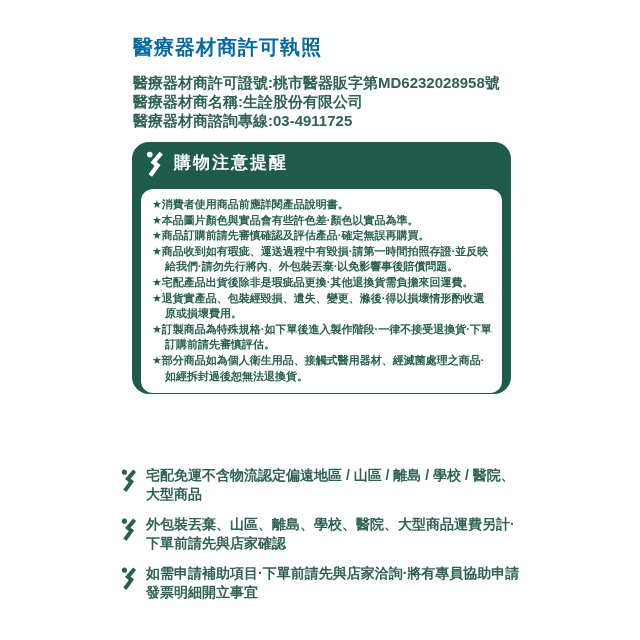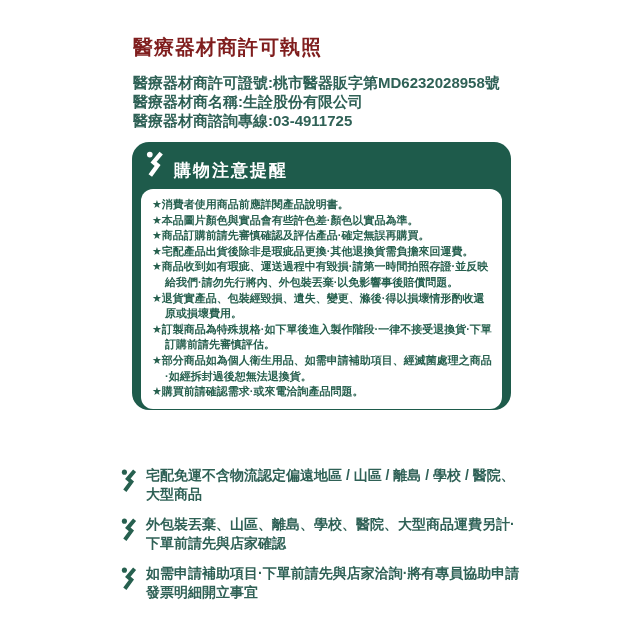--- a/index.html
+++ b/index.html
@@ -4,34 +4,34 @@
 <style>
   html,body { margin:0; padding:0; }
   body {
     width:640px; height:640px; background:#ffffff; overflow:hidden;
     font-family:"Liberation Sans","DejaVu Sans",sans-serif;
   }
   .page { position:relative; width:640px; height:640px; background:#ffffff; }
   .content { position:absolute; left:133px; top:34px; width:377px; }
 
   .doc-title {
-    font-size:20px; font-weight:700; color:#7f1d1d; letter-spacing:1px; margin:0;
+    font-size:20px; font-weight:700; color:#0369a1; letter-spacing:1px; margin:0;
   }
   .license-info { margin-top:12px; }
   .license-line {
     font-size:15px; line-height:19px; font-weight:700; color:#2f6156;
     white-space:nowrap;
   }
 
   .panel {
     margin-top:13px; background:#1e5b4b; border-radius:16px;
     box-shadow:0 0 0 1px #1e5b4b;
   }
   .panel-header {
-    display:flex; align-items:flex-end; gap:9px; padding:8px 14px 7px 13px; color:#ffffff;
+    display:flex; align-items:flex-start; gap:9px; padding:8px 14px 7px 13px; color:#ffffff;
   }
   .panel-header .spark { flex:0 0 auto; display:block; }
   .panel-title { font-size:17px; font-weight:700; letter-spacing:2px; }
 
   .panel-body {
     background:#ffffff; border-radius:12px; margin:0 8px 8px 8px;
     padding:8px 8px 9px 11px;
   }
   .bullets { list-style:none; margin:0; padding:0; }
   .bullets li {
@@ -69,26 +69,25 @@
             <polyline points="16,2 8,11.5 12.2,15 4.5,25.5" fill="none" stroke="currentColor" stroke-width="4.6"></polyline>
           </svg>
         </span>
         <span class="panel-title">購物注意提醒</span>
       </div>
       <div class="panel-body">
         <ul class="bullets">
           <li>★消費者使用商品前應詳閱產品說明書。</li>
           <li>★本品圖片顏色與實品會有些許色差·顏色以實品為準。</li>
           <li>★商品訂購前請先審慎確認及評估產品·確定無誤再購買。</li>
+          <li>★商品收到如有瑕疵、運送過程中有毀損·請第一時間拍照存證·並反映給我們·請勿先行將內、外包裝丟棄·以免影響事後賠償問題。</li>
           <li>★宅配產品出貨後除非是瑕疵品更換·其他退換貨需負擔來回運費。</li>
-          <li>★商品收到如有瑕疵、運送過程中有毀損·請第一時間拍照存證·並反映給我們·請勿先行將內、外包裝丟棄·以免影響事後賠償問題。</li>
           <li>★退貨實產品、包裝經毀損、遺失、變更、滌後·得以損壞情形酌收還原或損壞費用。</li>
           <li>★訂製商品為特殊規格·如下單後進入製作階段·一律不接受退換貨·下單訂購前請先審慎評估。</li>
-          <li>★部分商品如為個人衛生用品、如需申請補助項目、經滅菌處理之商品·如經拆封過後恕無法退換貨。</li>
-          <li>★購買前請確認需求·或來電洽詢產品問題。</li>
+          <li>★部分商品如為個人衛生用品、接觸式醫用器材、經滅菌處理之商品·如經拆封過後恕無法退換貨。</li>
         </ul>
       </div>
     </div>
   </div>
 
   <div class="notes">
     <div class="note">
       <span class="spark">
         <svg width="17" height="24" viewBox="0 0 20 28" aria-hidden="true">
           <circle cx="4" cy="3.6" r="3" fill="currentColor"></circle>

